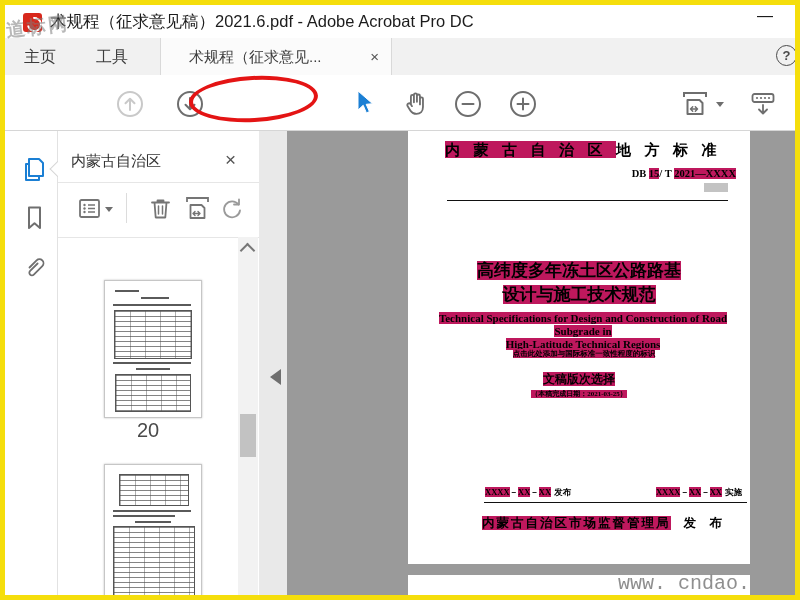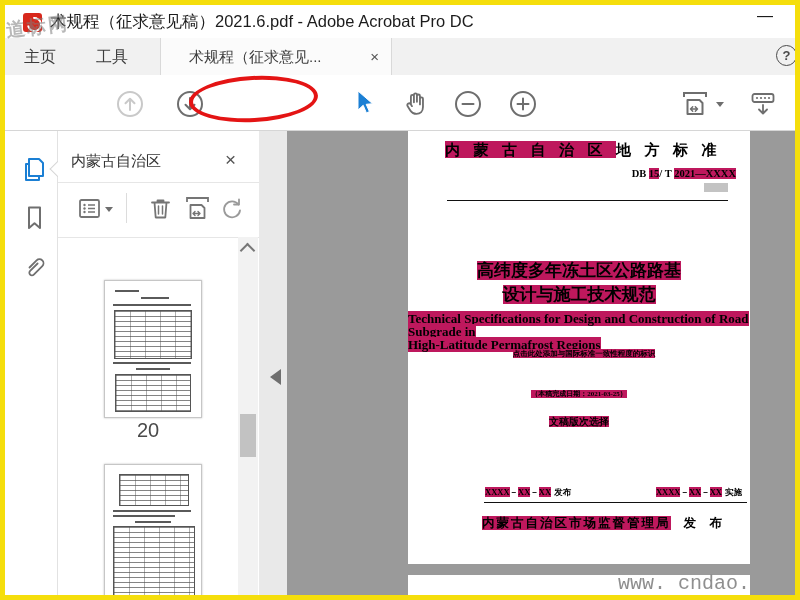--- a/index.html
+++ b/index.html
@@ -80,24 +80,24 @@
   .page2{position:absolute;left:121px;top:444px;width:342px;bottom:0;background:#fff;}
   .site-mark{position:absolute;right:45px;top:441px;z-index:5;font-family:"Liberation Mono","DejaVu Sans Mono",monospace;
        font-size:20px;color:#8f8f8f;white-space:nowrap;}
   
   .doc-hdr{position:absolute;left:37px;top:10px;white-space:nowrap;font-weight:bold;font-size:15px;letter-spacing:13.5px;color:#000;}
   .hl{background:#be185d;}
   .doc-std{position:absolute;right:14px;top:37px;font-family:"Liberation Serif",serif;font-weight:bold;font-size:10.5px;color:#000;}
   .doc-stdbox{position:absolute;right:22px;top:52px;width:24px;height:9px;background:#C3C3C3;}
   .doc-hr1{position:absolute;left:39px;width:281px;top:69px;border-top:1.7px solid #111;}
   .doc-title{position:absolute;left:0;right:0;top:128px;text-align:center;font-weight:bold;font-size:17px;line-height:24px;color:#000;}
-  .doc-en{position:absolute;left:0;right:0;top:181px;text-align:left;font-family:"Liberation Serif",serif;font-weight:bold;font-size:13px;line-height:13px;color:#000;}
+  .doc-en{position:absolute;left:8px;right:0;top:181px;text-align:center;font-family:"Liberation Serif",serif;font-weight:bold;font-size:11px;line-height:13px;color:#000;}
   .doc-note{position:absolute;left:0;right:0;text-align:center;font-family:"Liberation Serif",serif;font-weight:bold;color:#000;}
   .n1{top:218px;font-size:7.5px;margin-left:10px;}
-  .n2{top:240px;font-size:10px;margin-top:44px;}
+  .n2{top:240px;font-size:12px;}
   .n3{top:258px;font-size:7px;}
   .doc-release{position:absolute;left:77px;right:8px;top:356px;display:flex;justify-content:space-between;
        font-family:"Liberation Serif",serif;font-weight:bold;font-size:8.5px;color:#000;gap:14px;}
   .doc-release .cjk{margin-left:3px;}
   .doc-hr2{position:absolute;left:76px;right:3px;top:371px;border-top:1.5px solid #111;}
   .doc-agency{position:absolute;left:74px;top:384px;font-weight:bold;font-size:12.5px;letter-spacing:2px;color:#000;white-space:nowrap;}
   .doc-agency .suffix{letter-spacing:5px;margin-left:13px;background:none;}
 </style>
 </head>
 <body>
@@ -283,21 +283,21 @@
         <div class="doc-stdbox"></div>
         <div class="doc-hr1"></div>
 
         <div class="doc-title">
           <div><span class="hl">高纬度多年冻土区公路路基</span></div>
           <div><span class="hl">设计与施工技术规范</span></div>
         </div>
 
         <div class="doc-en">
           <div><span class="hl">Technical Specifications for Design and Construction of Road Subgrade in</span></div>
-          <div><span class="hl">High-Latitude Permafrost Regions</span></div>
+          <div><span class="hl">High-Latitude Technical Regions</span></div>
         </div>
 
         <div class="doc-note n1"><span class="hl">点击此处添加与国际标准一致性程度的标识</span></div>
         <div class="doc-note n2"><span class="hl">文稿版次选择</span></div>
         <div class="doc-note n3"><span class="hl">（本稿完成日期：2021-03-25）</span></div>
 
         <div class="doc-release">
           <span><span class="hl">XXXX</span><span>－</span><span class="hl">XX</span><span>－</span><span class="hl">XX</span><span class="cjk">发布</span></span>
           <span><span class="hl">XXXX</span><span>－</span><span class="hl">XX</span><span>－</span><span class="hl">XX</span><span class="cjk">实施</span></span>
         </div>

